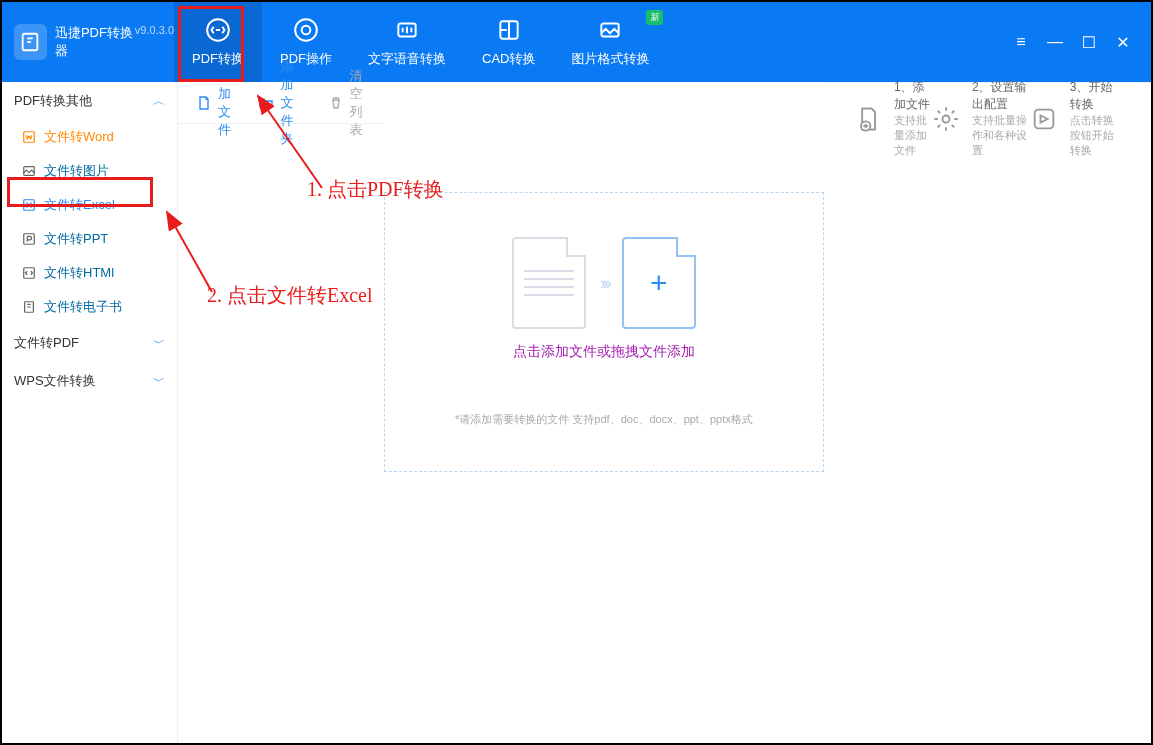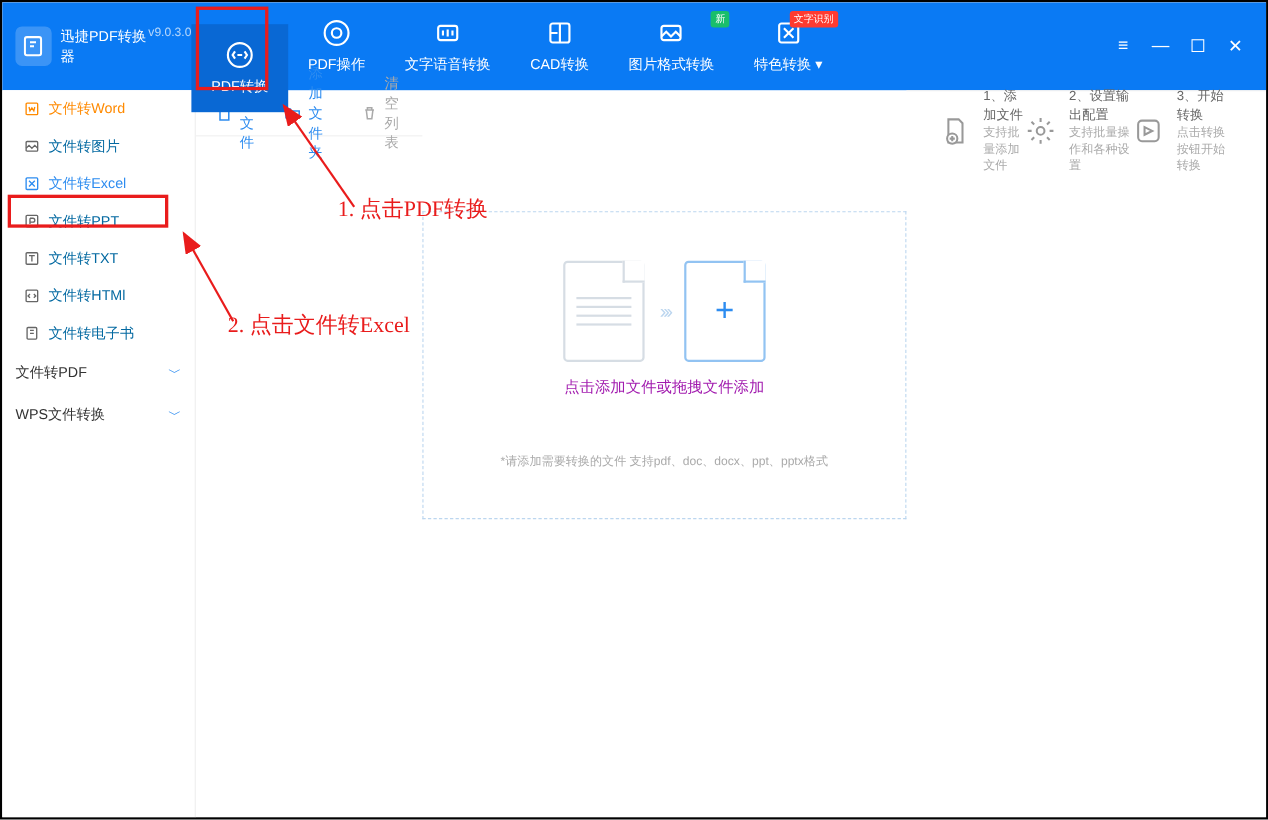--- a/index.html
+++ b/index.html
@@ -7,21 +7,21 @@
     
     .titlebar { height: 80px; background: #0a7af4; color: #fff; display: flex; align-items: center; padding: 0 12px; }
     .logo-area { display: flex; align-items: center; gap: 8px; width: 160px; }
     .logo-icon { width: 36px; height: 36px; background: rgba(255,255,255,0.2); border-radius: 6px; display: flex; align-items: center; justify-content: center; }
     .logo-text { display: flex; flex-direction: row; }
     .app-title { font-size: 13px; }
     .app-version { font-size: 11px; color: rgba(255,255,255,0.7); }
     
     .nav-tabs { display: flex; gap: 0; flex: 1; height: 100%; }
     .nav-tab { display: flex; flex-direction: column; align-items: center; justify-content: center; padding: 0 18px; cursor: pointer; position: relative; height: 100%; }
-    .nav-tab.active { background: #0968d4; margin-top: 20px; }
+    .nav-tab.active { background: #0968d4; }
     .nav-tab-icon { width: 28px; height: 28px; display: flex; align-items: center; justify-content: center; margin-bottom: 6px; }
     .nav-tab-label { font-size: 13px; }
     .nav-badge { position: absolute; top: 8px; right: 4px; background: #ff3b30; color: #fff; font-size: 9px; padding: 1px 4px; border-radius: 3px; }
     .nav-badge.green { background: #19be6b; }
     
     .window-controls { display: flex; gap: 18px; padding-right: 8px; }
     .wc { width: 16px; height: 16px; cursor: pointer; display: flex; align-items: center; justify-content: center; color: #fff; }
     
     .main { display: flex; height: calc(100% - 80px); }
     
@@ -124,43 +124,37 @@
     <div class="nav-tab">
       <span class="nav-badge green">新</span>
       <span class="nav-tab-icon">
           <svg width="26" height="26" viewBox="0 0 24 24" fill="none" stroke="#fff" stroke-width="1.8">
             <rect x="4" y="6" width="16" height="12" rx="2"></rect>
             <path d="M4 15l4-4 4 4 4-4 4 4"></path>
           </svg>
         </span>
       <span class="nav-tab-label">图片格式转换</span>
     </div>
-    <div class="nav-tab">
-      <span class="nav-badge">文字识别</span>
-      <span class="nav-tab-icon">
-          <svg width="26" height="26" viewBox="0 0 24 24" fill="none" stroke="#fff" stroke-width="1.8">
-            <rect x="4" y="4" width="16" height="16" rx="2"></rect>
-            <path d="M8 8l8 8M16 8l-8 8"></path>
-          </svg>
-        </span>
-      <span class="nav-tab-label"><span>特色转换</span> <span>▾</span></span>
-    </div>
   </div>
 
   <div class="window-controls">
     <span class="wc">≡</span>
     <span class="wc">—</span>
     <span class="wc">☐</span>
     <span class="wc">✕</span>
   </div>
 </div>
 
 <div class="main">
   <div class="sidebar">
     <div class="sidebar-group">
+      <div class="sidebar-group-header">
+        <span>PDF转换其他</span>
+        <span class="chevron">︿</span>
+      </div>
       <div class="sidebar-item warm">
         <span class="sidebar-item-icon">
             <svg width="14" height="14" viewBox="0 0 16 16" fill="none" stroke="#ff8a00" stroke-width="1.4">
               <rect x="2" y="2" width="12" height="12" rx="1"></rect>
               <path d="M5 6l1 4 2-3 2 3 1-4"></path>
             </svg>
           </span>
         <span>文件转Word</span>
       </div>
       <div class="sidebar-item">
@@ -182,29 +176,20 @@
         <span>文件转Excel</span>
       </div>
       <div class="sidebar-item">
         <span class="sidebar-item-icon">
             <svg width="14" height="14" viewBox="0 0 16 16" fill="none" stroke="#666" stroke-width="1.4">
               <rect x="2" y="2" width="12" height="12" rx="1"></rect>
               <path d="M6 5v6M6 5h3a2 2 0 010 4H6"></path>
             </svg>
           </span>
         <span>文件转PPT</span>
-      </div>
-      <div class="sidebar-item">
-        <span class="sidebar-item-icon">
-            <svg width="14" height="14" viewBox="0 0 16 16" fill="none" stroke="#666" stroke-width="1.4">
-              <rect x="2" y="2" width="12" height="12" rx="1"></rect>
-              <path d="M5 5h6M8 5v6"></path>
-            </svg>
-          </span>
-        <span>文件转TXT</span>
       </div>
       <div class="sidebar-item">
         <span class="sidebar-item-icon">
             <svg width="14" height="14" viewBox="0 0 16 16" fill="none" stroke="#666" stroke-width="1.4">
               <rect x="2" y="2" width="12" height="12" rx="1"></rect>
               <path d="M6 6l-2 2 2 2M10 6l2 2-2 2"></path>
             </svg>
           </span>
         <span>文件转HTMl</span>
       </div>

